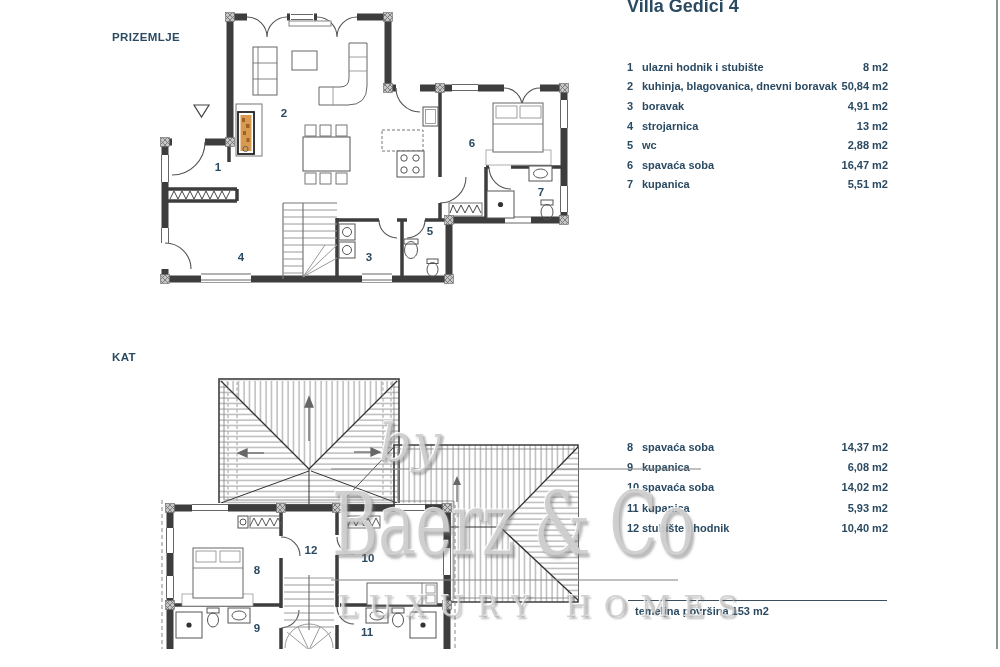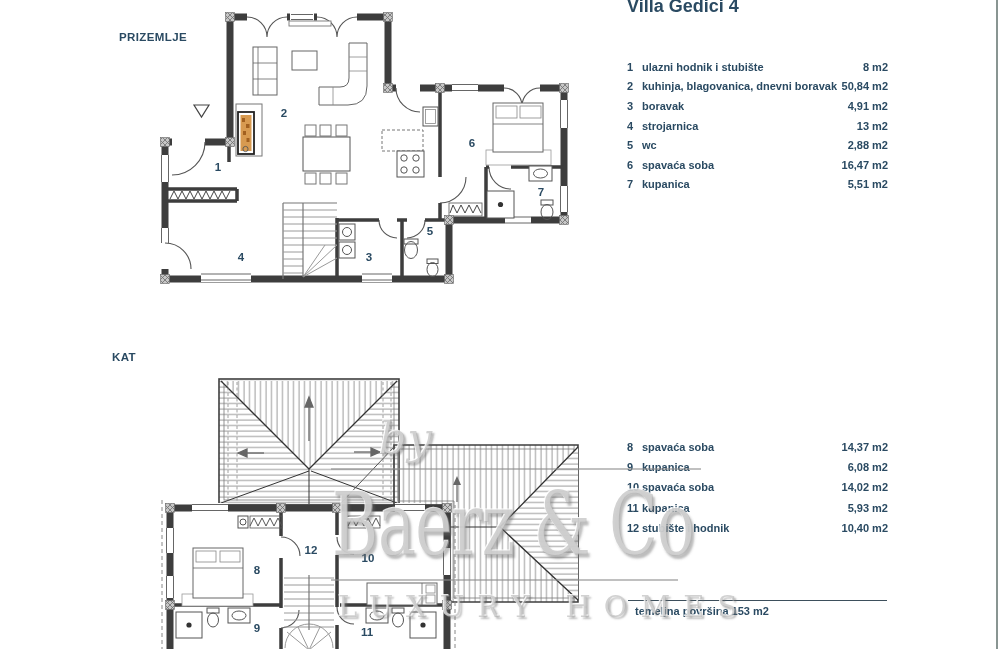--- a/index.html
+++ b/index.html
@@ -32,21 +32,21 @@
   .edge-line{position:absolute;left:996px;top:0;width:2px;height:667px;
              background:#74827f;opacity:.85;z-index:4;}
 
   
   #watermark{position:absolute;left:0;top:0;width:1000px;height:667px;z-index:5;
              pointer-events:none;}
   .wm-text{position:absolute;font-family:"DejaVu Serif","Liberation Serif",serif;
            color:rgba(178,178,178,.58);
            text-shadow:-1px -1px 0 rgba(255,255,255,.85), 2px 2px 2px rgba(105,105,105,.45);
            white-space:nowrap;}
-  .wm-by{left:379px;top:413px;font-size:44px;font-style:italic;}
+  .wm-by{left:379px;top:413px;font-size:52px;font-style:italic;}
   .wm-brand{left:332px;top:474px;font-size:64px;letter-spacing:-1px;
             transform:scaleY(1.38);transform-origin:left top;}
   .wm-tag{left:338px;top:590px;font-size:29px;letter-spacing:13px;}
   .wm-line{position:absolute;height:2px;background:rgba(140,140,140,.55);}
   .wm-line1{left:331px;top:468px;width:370px;}
   .wm-line2{left:331px;top:579px;width:347px;}
 </style>
 </head>
 <body>
 
@@ -354,21 +354,21 @@
         <rect x="276.5" y="650.5" width="9" height="9"></rect>
           <rect x="332.5" y="650.5" width="9" height="9"></rect>
         <rect x="165.5" y="600.5" width="9" height="9"></rect>
           <rect x="442.5" y="600.5" width="9" height="9"></rect>
       </g>
     </g>
   </svg>
 
   <div class="page-title">Villa Gedici 4</div>
 
-  <div class="floor-label" style="left:119px;top:31px">PRIZEMLJE</div>
+  <div class="floor-label" style="left:112px;top:31px">PRIZEMLJE</div>
   <div class="floor-label" style="left:112px;top:351px">KAT</div>
 
   <span class="rn" style="left:218px;top:167px">1</span>
   <span class="rn" style="left:284px;top:113px">2</span>
   <span class="rn" style="left:369px;top:257px">3</span>
   <span class="rn" style="left:241px;top:257px">4</span>
   <span class="rn" style="left:430px;top:231px">5</span>
   <span class="rn" style="left:472px;top:143px">6</span>
   <span class="rn" style="left:541px;top:192px">7</span>
 

